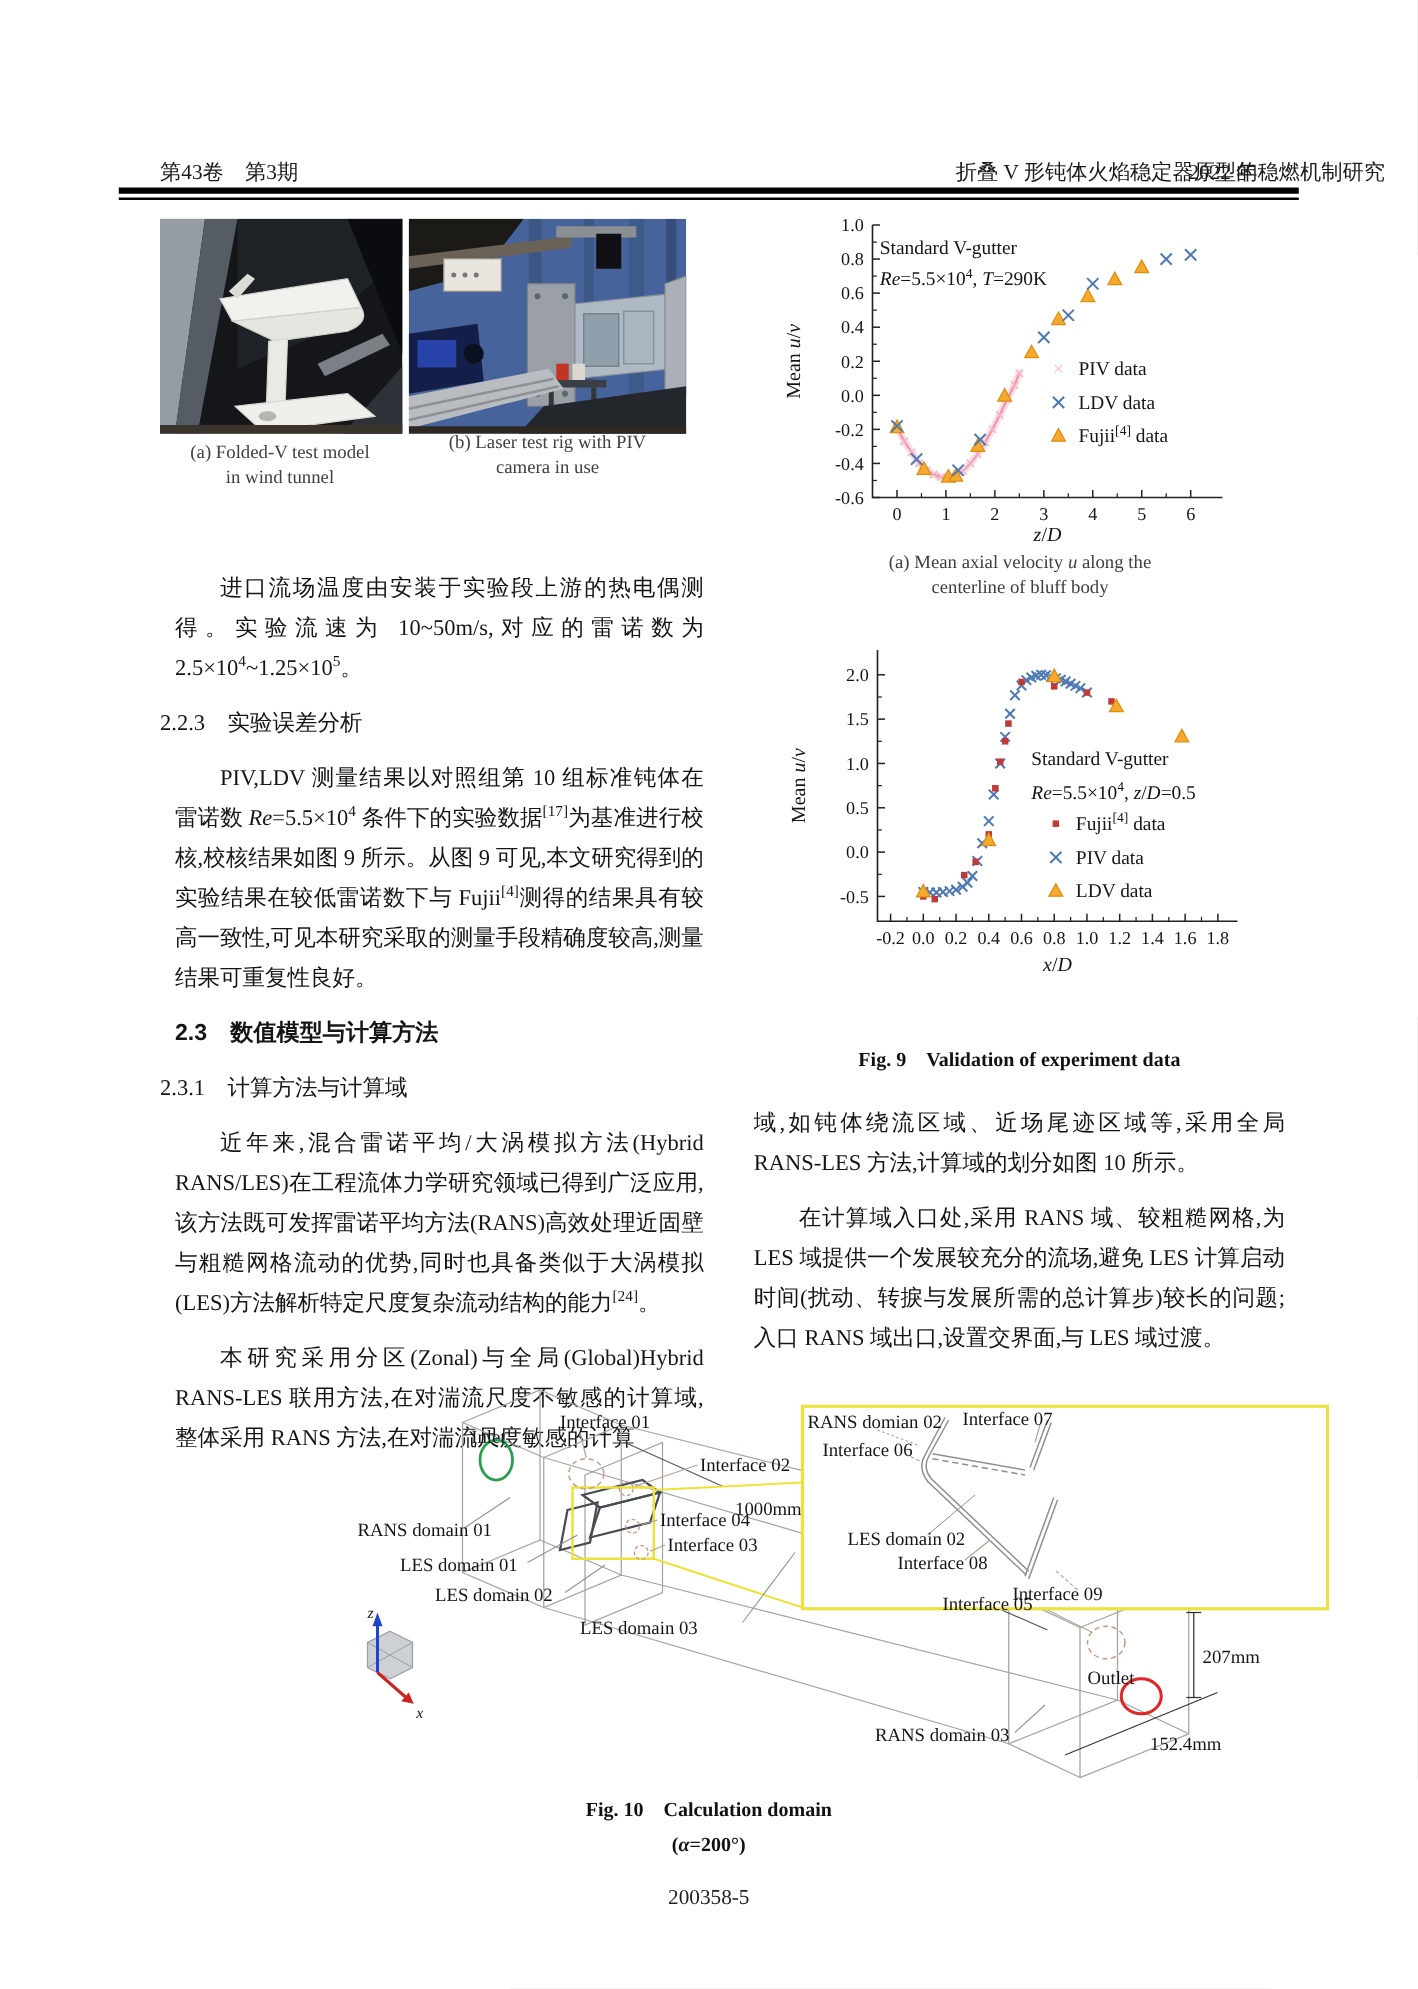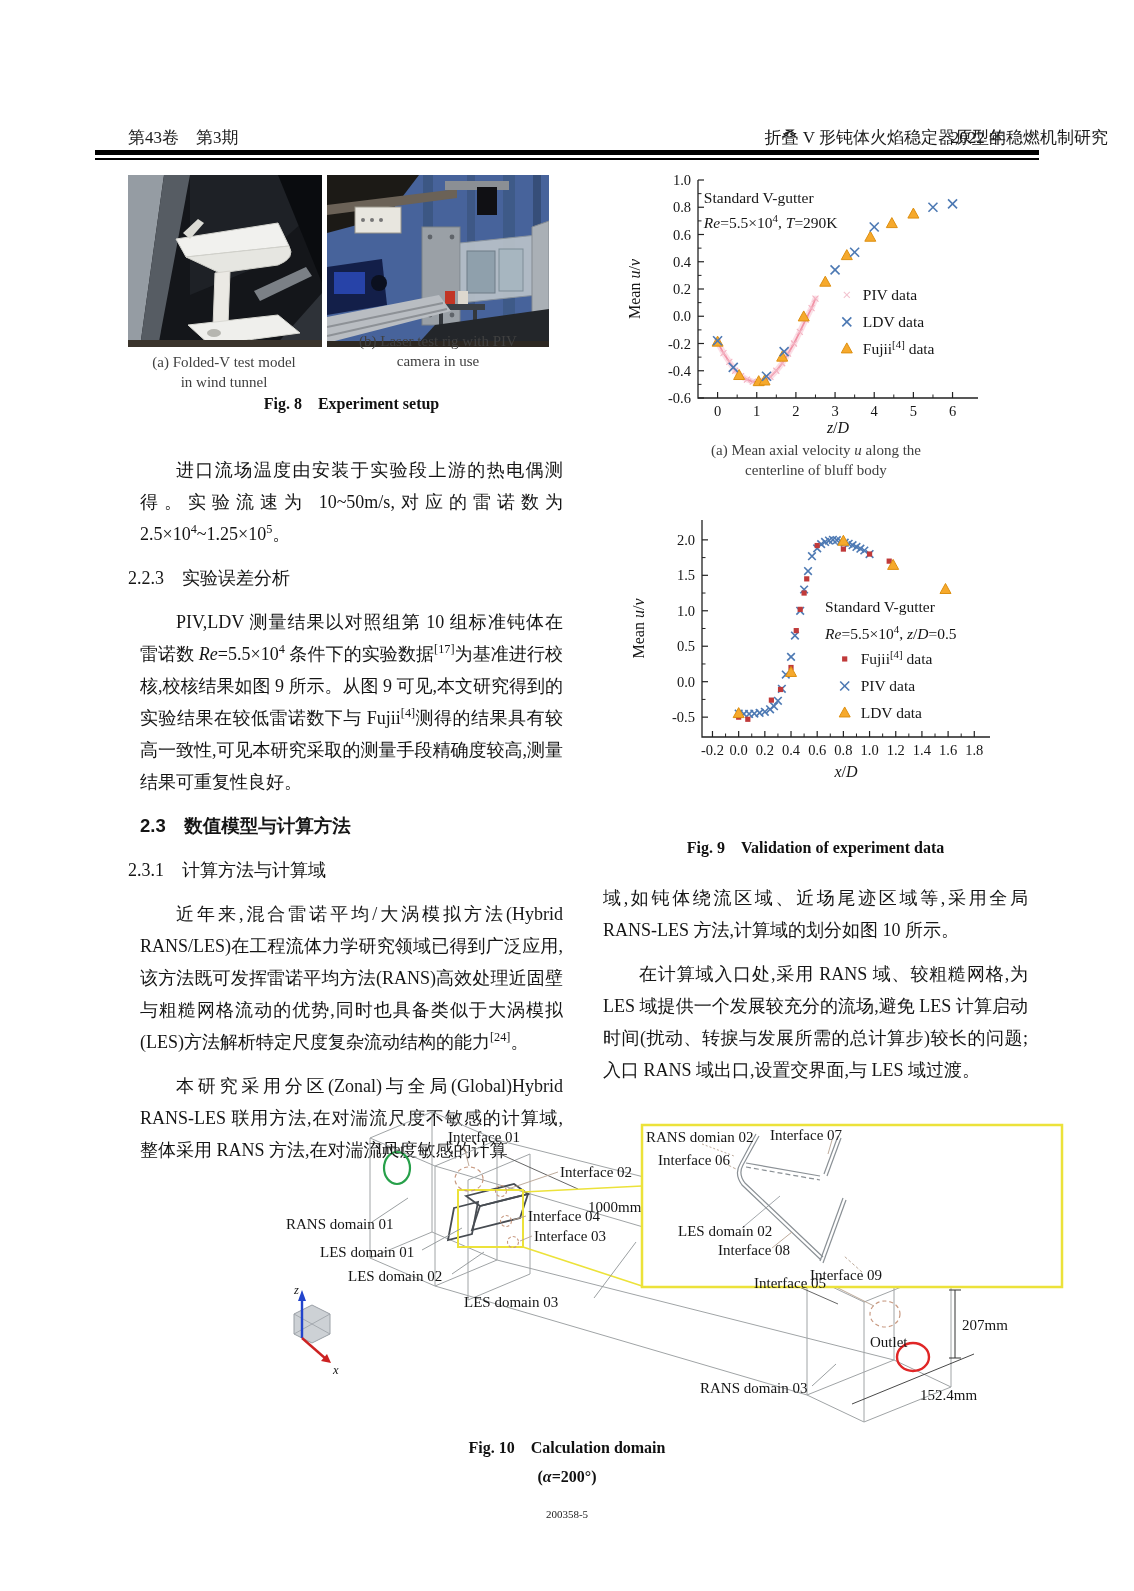--- a/index.html
+++ b/index.html
@@ -12,21 +12,21 @@
   
   .textcol{font-size:18px;line-height:32px;text-align:justify;color:#151515;}
   .para{margin:12px;text-indent:2em;}
   .para.noindent{text-indent:0;}
   .h-plain{margin:0;font-weight:normal;font-size:18px;}
   .h-bold{margin:12px;font-weight:bold;font-size:18.5px;font-family:"Liberation Sans","DejaVu Sans",sans-serif;}
   sup{font-size:68%;line-height:0;}
   
   .cap{font-size:15px;line-height:20px;text-align:center;color:#404040;}
   .figtitle{font-size:16px;font-weight:bold;text-align:center;color:#111;}
-  .pagenum{font-size:11px;text-align:center;color:#222;}
+  .pagenum{font-size:17px;text-align:center;color:#222;}
   svg text{font-family:"Liberation Serif","DejaVu Serif",serif;fill:#151515;}
   .d-label{font-size:15px;}
   .d-small{font-size:12.5px;font-style:italic;}
 </style>
 </head>
 <body>
 
 <div class="page">
 
   <div class="abs hdr" style="left:128px;top:126px;">第43卷　第3期</div>
@@ -88,25 +88,24 @@
     <line x1="0" y1="152" x2="116" y2="128" stroke="#8d9196" stroke-width="2"></line>
     <line x1="0" y1="161" x2="120" y2="134" stroke="#8d9196" stroke-width="2"></line>
     <polygon points="108,150 222,134 222,172 88,172" fill="#23262a"></polygon>
     <rect x="0" y="166" width="222" height="6" fill="#2d2822"></rect>
   </svg>
 
   <div class="abs cap" style="left:124px;top:352px;width:200px;">
     <div>(a) Folded-V test model</div>
     <div>in wind tunnel</div>
   </div>
-  <div class="abs cap" style="left:327px;top:331px;width:222px;">
+  <div class="abs cap" style="left:327px;top:344px;width:222px;">
     <div>(b) Laser test rig with PIV</div>
     <div>camera in use</div>
   </div>
-  <div class="abs figtitle" style="left:128px;top:394px;width:447px;">Fig. 8　Experiment setup</div>
 
   <div class="abs textcol" style="left:128px;top:442px;width:447px;">
     <p class="para"><span>进口流场温度由安装于实验段上游的热电偶测得。实验流速为 10~50m/s,对应的雷诺数为 2.5×10</span><sup>4</sup><span>~1.25×10</span><sup>5</sup><span>。</span></p>
     <h4 class="h-plain">2.2.3　实验误差分析</h4>
     <p class="para"><span>PIV,LDV 测量结果以对照组第 10 组标准钝体在雷诺数 </span><span style="font-style: italic;">Re</span><span>=5.5×10</span><sup>4</sup><span> 条件下的实验数据</span><sup>[17]</sup><span>为基准进行校核,校核结果如图 9 所示。从图 9 可见,本文研究得到的实验结果在较低雷诺数下与 Fujii</span><sup>[4]</sup><span>测得的结果具有较高一致性,可见本研究采取的测量手段精确度较高,测量结果可重复性良好。</span></p>
     <h3 class="h-bold">2.3　数值模型与计算方法</h3>
     <h4 class="h-plain">2.3.1　计算方法与计算域</h4>
     <p class="para"><span>近年来,混合雷诺平均/大涡模拟方法(Hybrid RANS/LES)在工程流体力学研究领域已得到广泛应用,该方法既可发挥雷诺平均方法(RANS)高效处理近固壁与粗糙网格流动的优势,同时也具备类似于大涡模拟(LES)方法解析特定尺度复杂流动结构的能力</span><sup>[24]</sup><span>。</span></p>
     <p class="para"><span>本研究采用分区(Zonal)与全局(Global)Hybrid RANS-LES 联用方法,在对湍流尺度不敏感的计算域,整体采用 RANS 方法,在对湍流尺度敏感的计算</span></p>
   </div>

